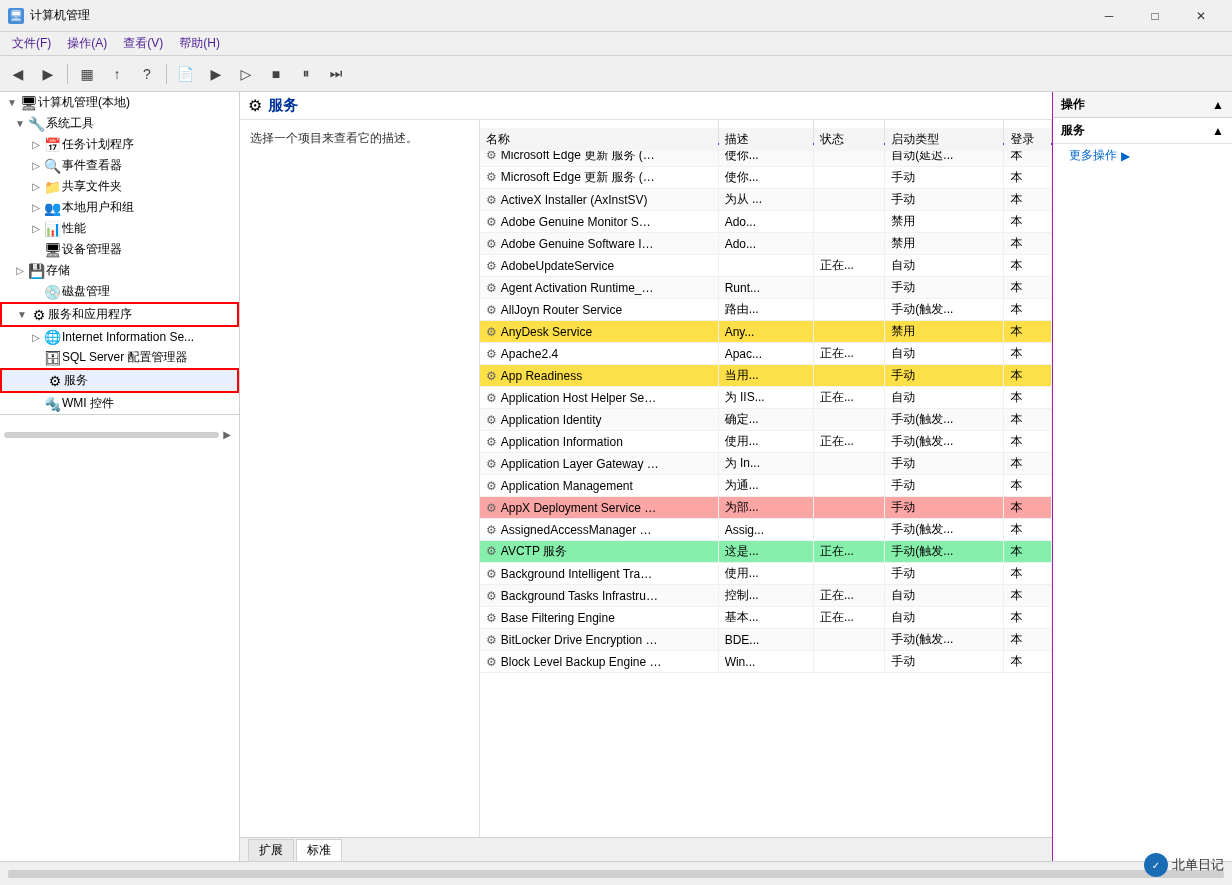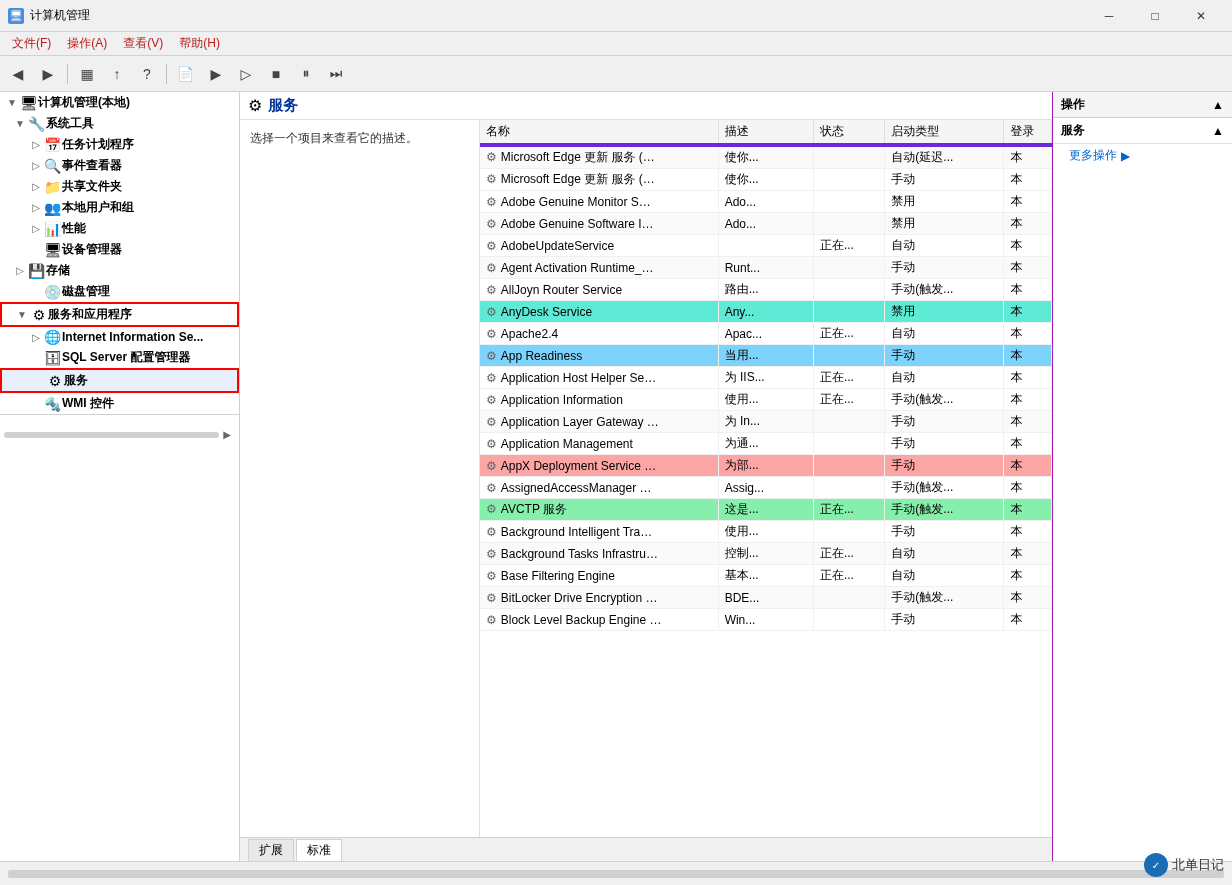--- a/index.html
+++ b/index.html
@@ -23,21 +23,21 @@
 
     
     .menu-bar {
       height: 24px;
       background: #f0f0f0;
       display: flex;
       align-items: center;
       padding: 0 4px;
       border-bottom: 1px solid #d0d0d0;
     }
-    .menu-item { padding: 2px 8px; font-size: 12px; cursor: pointer; color: #b91c1c; }
+    .menu-item { padding: 2px 8px; font-size: 12px; cursor: pointer; color: #4c1d95; }
 
     
     .toolbar {
       height: 36px;
       background: #f0f0f0;
       display: flex;
       align-items: center;
       padding: 0 4px;
       border-bottom: 1px solid #d0d0d0;
       gap: 2px;
@@ -55,21 +55,21 @@
     .left-panel {
       width: 240px;
       background: white;
       border-right: 1px solid #d0d0d0;
       overflow-y: auto;
       overflow-x: hidden;
     }
     .tree-node { display: flex; align-items: center; padding: 2px 0; cursor: pointer; white-space: nowrap; font-size: 12px; }
     .tree-expand { width: 16px; min-width: 16px; text-align: center; font-size: 10px; color: #666; }
     .node-icon { width: 18px; min-width: 18px; text-align: center; font-size: 14px; }
-    .node-label { font-size: 12px; font-weight: bold; }
+    .node-label { font-size: 12px; }
     .selected-box { border: 2px solid red; }
 
     
     .right-panel {
       flex: 1;
       display: flex;
       flex-direction: column;
       background: white;
       overflow: hidden;
     }
@@ -105,27 +105,27 @@
       flex: 1;
       overflow: auto;
     }
     table {
       width: 100%;
       border-collapse: collapse;
       font-size: 12px;
     }
     thead th {
       background: #f5f5f5;
-      border-bottom: 4px solid #6d28d9;
+      border-bottom: 2px solid #6d28d9;
       border-right: 1px solid #e0e0e0;
       padding: 3px 6px;
       text-align: left;
       white-space: nowrap;
       position: sticky;
-      top: 0;
+      top: 8px;
       font-weight: normal;
       color: #000;
     }
     tbody td {
       border-bottom: 1px solid #f0f0f0;
       border-right: 1px solid #f0f0f0;
       padding: 2px 6px;
       white-space: nowrap;
       overflow: hidden;
       max-width: 180px;
@@ -378,20 +378,27 @@
                 <td>自动(延迟...</td>
                 <td>本</td>
               </tr>
               <tr>
                 <td><span style="color:#666;font-size:12px;margin-right:4px;">⚙</span>Microsoft Edge 更新 服务 (…</td>
                 <td>使你...</td>
                 <td></td>
                 <td>手动</td>
                 <td>本</td>
               </tr>
+              <tr style="background: rgb(250, 250, 250);">
+                <td><span style="color:#666;font-size:12px;margin-right:4px;">⚙</span>ActiveX Installer (AxInstSV)</td>
+                <td>为从 ...</td>
+                <td></td>
+                <td>手动</td>
+                <td>本</td>
+              </tr>
               <tr>
                 <td><span style="color:#666;font-size:12px;margin-right:4px;">⚙</span>Adobe Genuine Monitor S…</td>
                 <td>Ado...</td>
                 <td></td>
                 <td>禁用</td>
                 <td>本</td>
               </tr>
               <tr style="background: rgb(250, 250, 250);">
                 <td><span style="color:#666;font-size:12px;margin-right:4px;">⚙</span>Adobe Genuine Software I…</td>
                 <td>Ado...</td>
@@ -413,46 +420,53 @@
                 <td>手动</td>
                 <td>本</td>
               </tr>
               <tr>
                 <td><span style="color:#666;font-size:12px;margin-right:4px;">⚙</span>AllJoyn Router Service</td>
                 <td>路由...</td>
                 <td></td>
                 <td>手动(触发...</td>
                 <td>本</td>
               </tr>
-              <tr style="background: #5eead4; margin-left: 34px;">
+              <tr style="background: #fde047; margin-left: 34px;">
                 <td><span style="color:#666;font-size:12px;margin-right:4px;">⚙</span>AnyDesk Service</td>
                 <td>Any...</td>
                 <td></td>
                 <td>禁用</td>
                 <td>本</td>
               </tr>
               <tr>
                 <td><span style="color:#666;font-size:12px;margin-right:4px;">⚙</span>Apache2.4</td>
                 <td>Apac...</td>
                 <td>正在...</td>
                 <td>自动</td>
                 <td>本</td>
               </tr>
-              <tr style="background: #7dd3fc;">
+              <tr style="background: #fde047;">
                 <td><span style="color:#666;font-size:12px;margin-right:4px;">⚙</span>App Readiness</td>
                 <td>当用...</td>
                 <td></td>
                 <td>手动</td>
                 <td>本</td>
               </tr>
               <tr>
                 <td><span style="color:#666;font-size:12px;margin-right:4px;">⚙</span>Application Host Helper Se…</td>
                 <td>为 IIS...</td>
                 <td>正在...</td>
                 <td>自动</td>
+                <td>本</td>
+              </tr>
+              <tr style="background: rgb(250, 250, 250);">
+                <td><span style="color:#666;font-size:12px;margin-right:4px;">⚙</span>Application Identity</td>
+                <td>确定...</td>
+                <td></td>
+                <td>手动(触发...</td>
                 <td>本</td>
               </tr>
               <tr>
                 <td><span style="color:#666;font-size:12px;margin-right:4px;">⚙</span>Application Information</td>
                 <td>使用...</td>
                 <td>正在...</td>
                 <td>手动(触发...</td>
                 <td>本</td>
               </tr>
               <tr style="background: rgb(250, 250, 250);">

